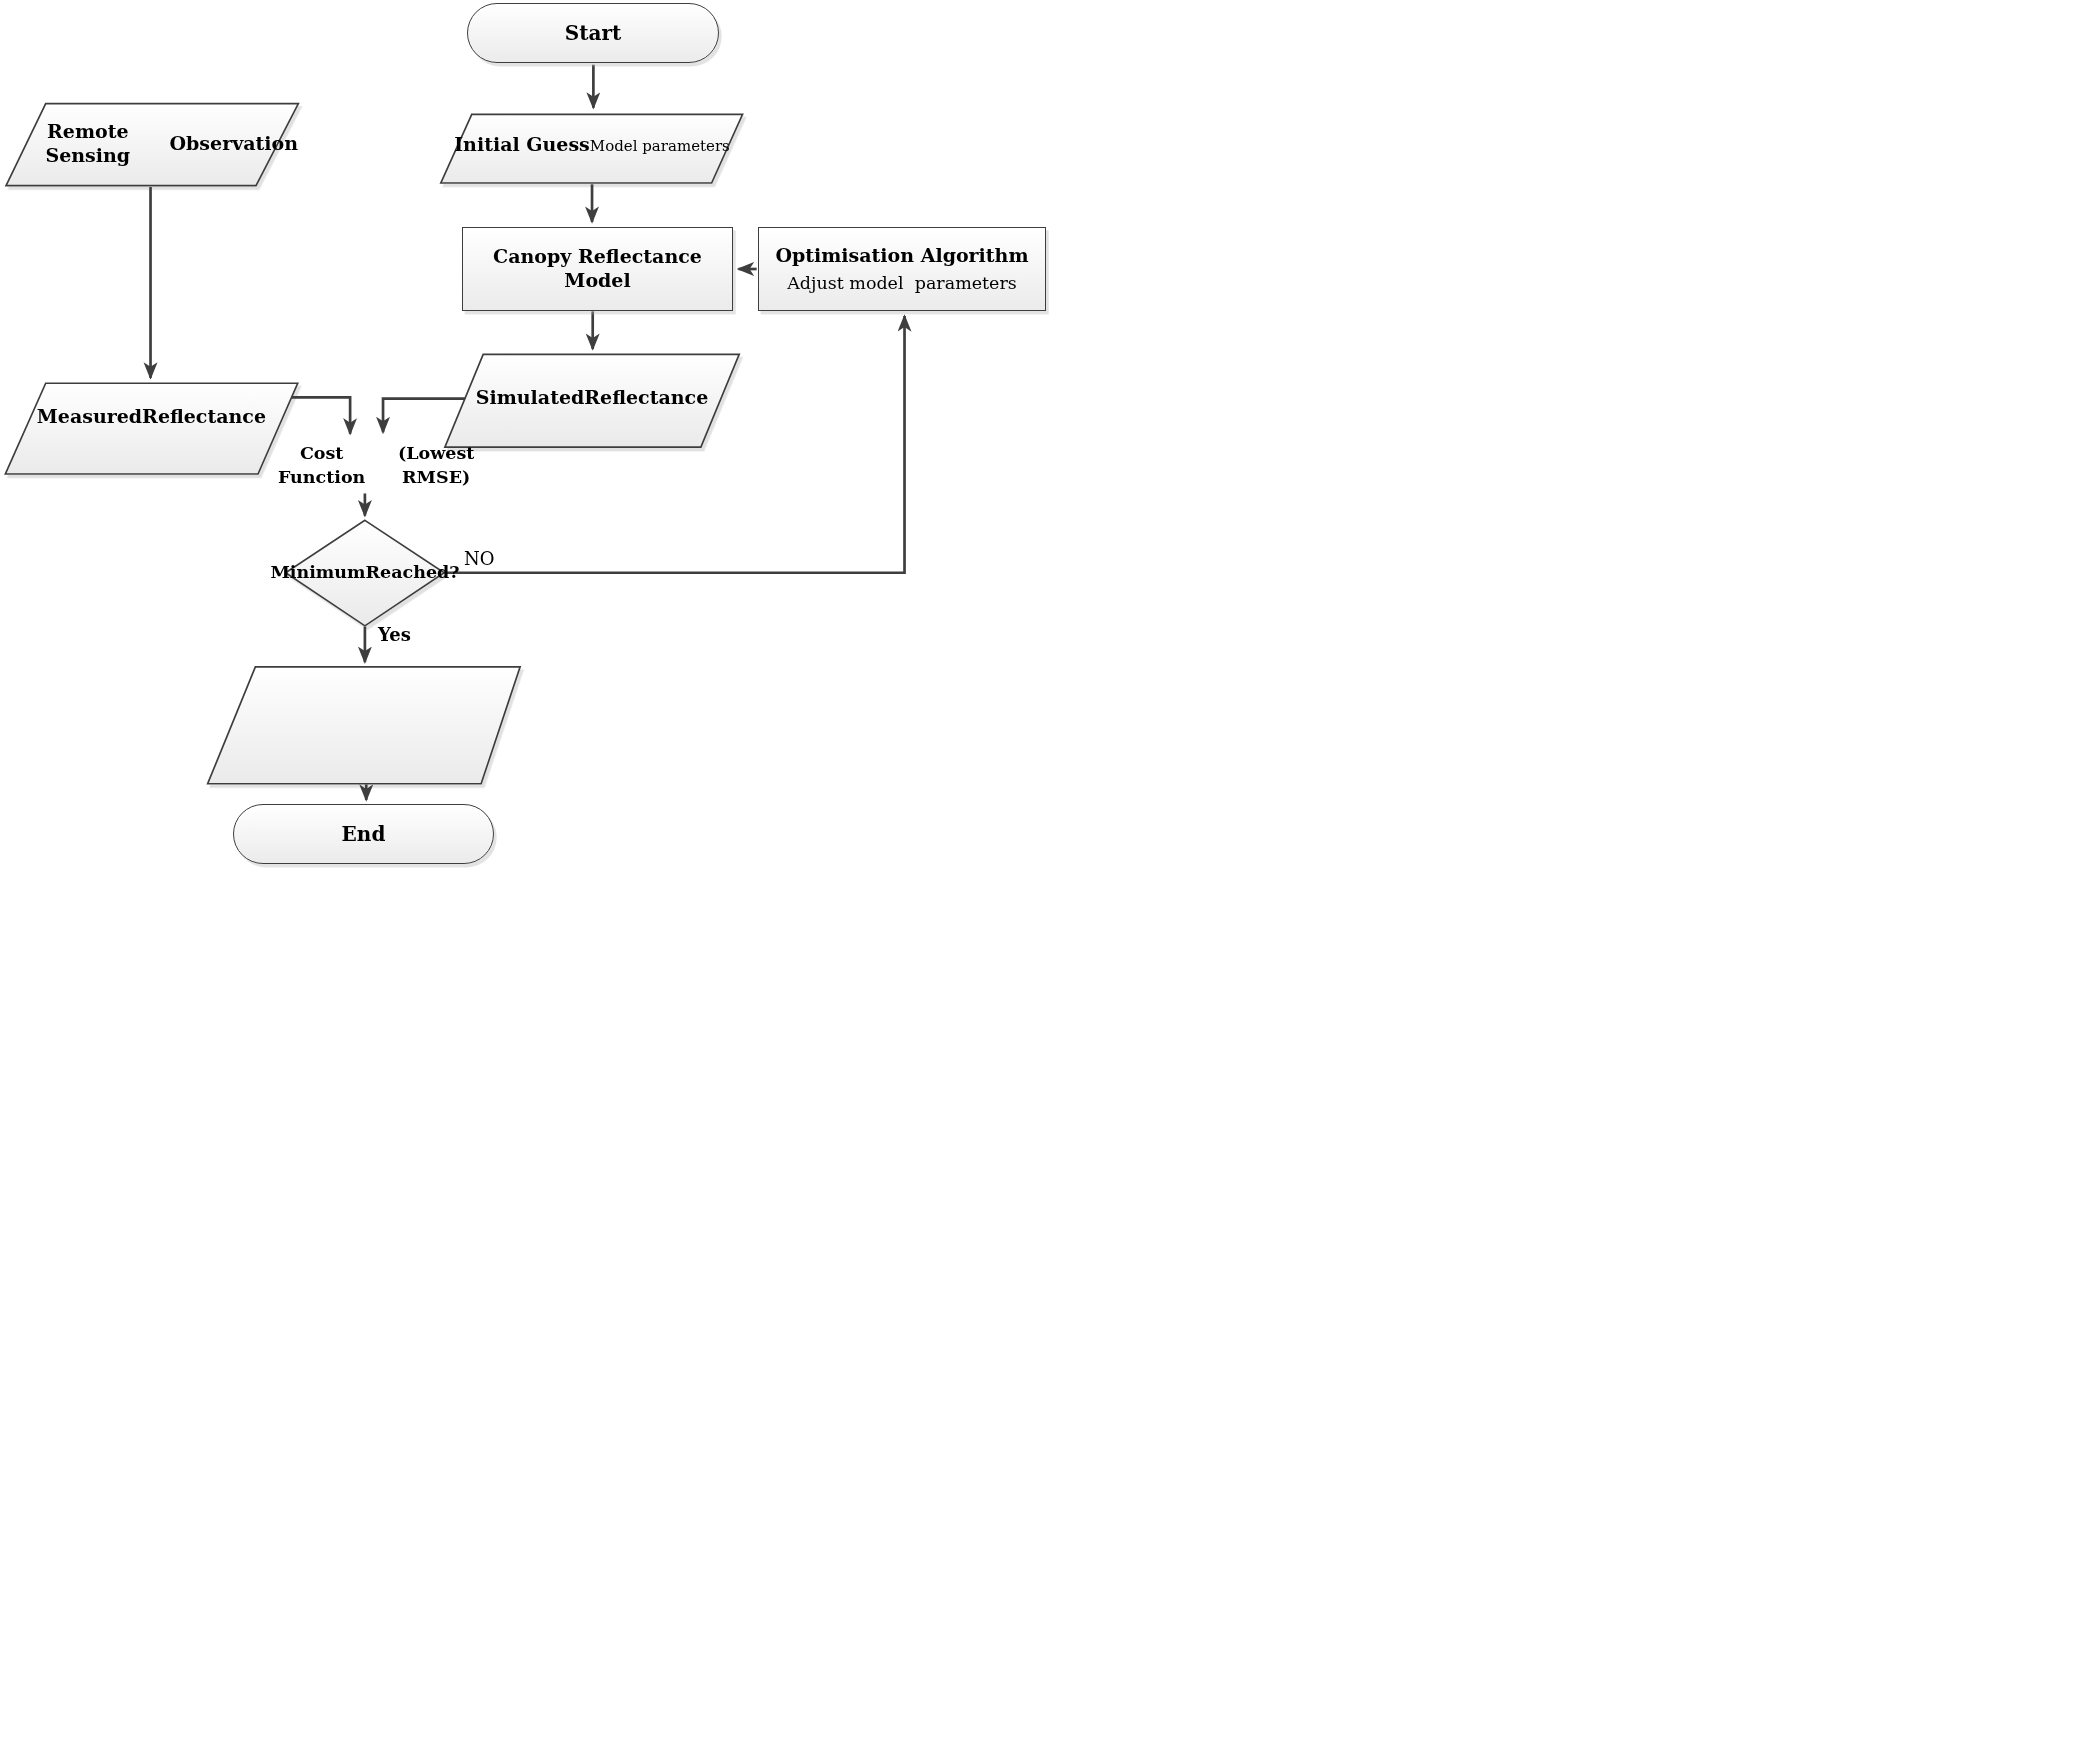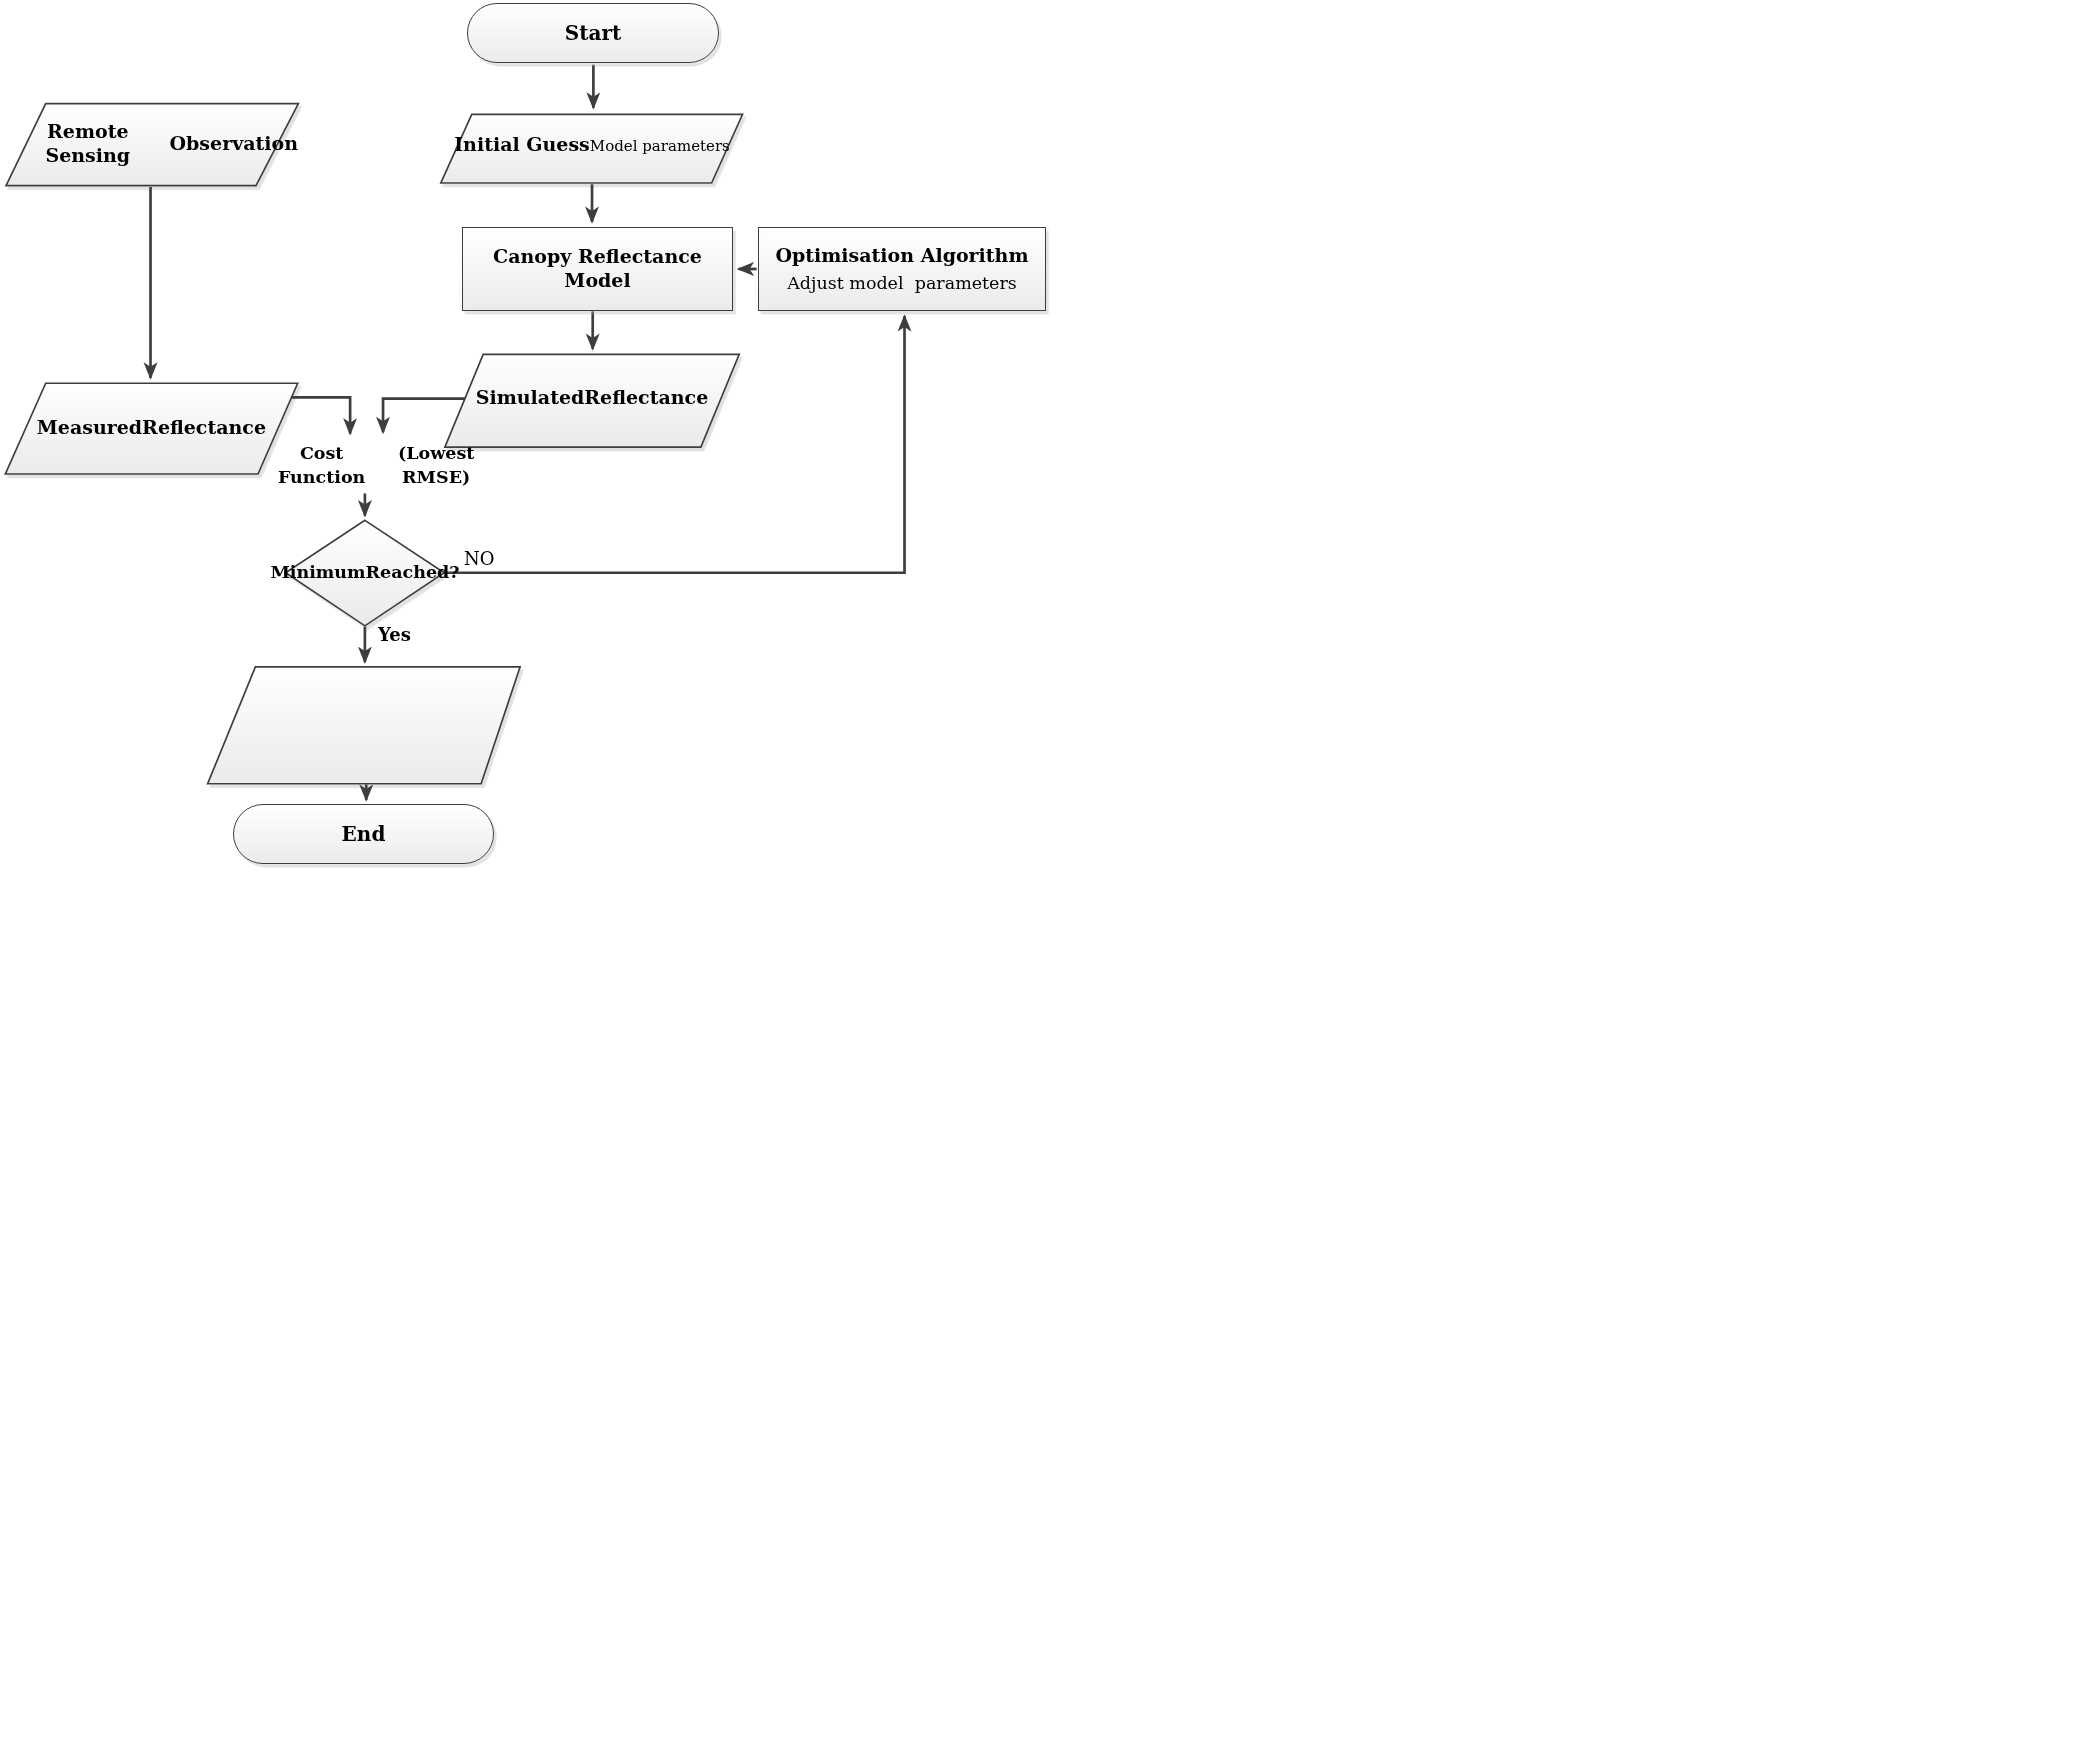--- a/index.html
+++ b/index.html
@@ -97,21 +97,21 @@
   <div class="txt" style="left:6px;top:103px;width:292px;height:82px;">
     <div class="h1">Remote Sensing</div>
     <div class="h1">Observation</div>
   </div>
 
   <div class="txt" style="left:441px;top:114px;width:302px;height:61px;">
     <div class="h1">Initial Guess</div>
     <div class="sub">Model parameters</div>
   </div>
 
-  <div class="txt" style="left:5.4px;top:384px;width:292px;height:87px;">
+  <div class="txt" style="left:5.4px;top:373px;width:292px;height:87px;">
     <div class="h1">Measured</div>
     <div class="h1">Reflectance</div>
   </div>
 
   <div class="txt" style="left:445px;top:354px;width:294px;height:87px;">
     <div class="h1">Simulated</div>
     <div class="h1">Reflectance</div>
   </div>
 
   <div class="txt" style="left:278px;top:441px;width:202px;height:50px;gap:27px;">

